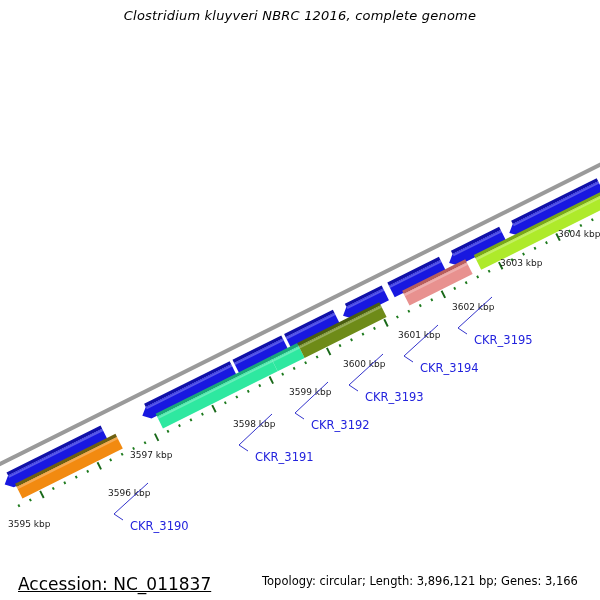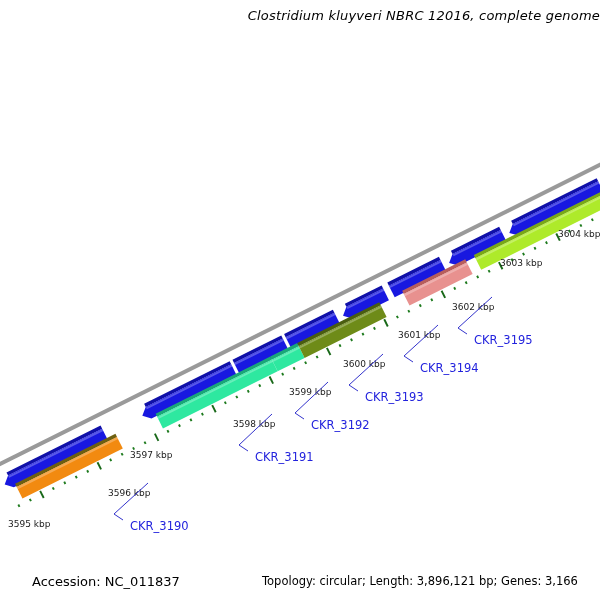--- a/index.html
+++ b/index.html
@@ -10,37 +10,38 @@
     overflow: hidden;
   }
   #app {
     position: relative;
     width: 600px; height: 600px;
     background: #ffffff;
   }
   #title {
     position: absolute;
     top: 8px; left: 0; width: 600px;
-    text-align: right;
+    text-align: center;
     font-family: "DejaVu Sans", sans-serif;
     font-style: italic;
     font-size: 13px;
     color: #000000;
     letter-spacing: 0.2px;
   }
   #footer {
     position: absolute;
     left: 0; bottom: 0;
     width: 600px; height: 34px;
   }
   #footer .accession {
     position: absolute;
-    left: 32px; top: 8px;
-    font-size: 13px;
+    left: 18px; top: 8px;
+    font-size: 17px;
     color: #000000;
+    text-decoration: underline;
   }
   #footer .stats {
     position: absolute;
     left: 262px; top: 8px;
     font-size: 11.5px;
     color: #000000;
   }
   svg { display: block; }
   .tick-label {
     font-family: "DejaVu Sans", sans-serif;

